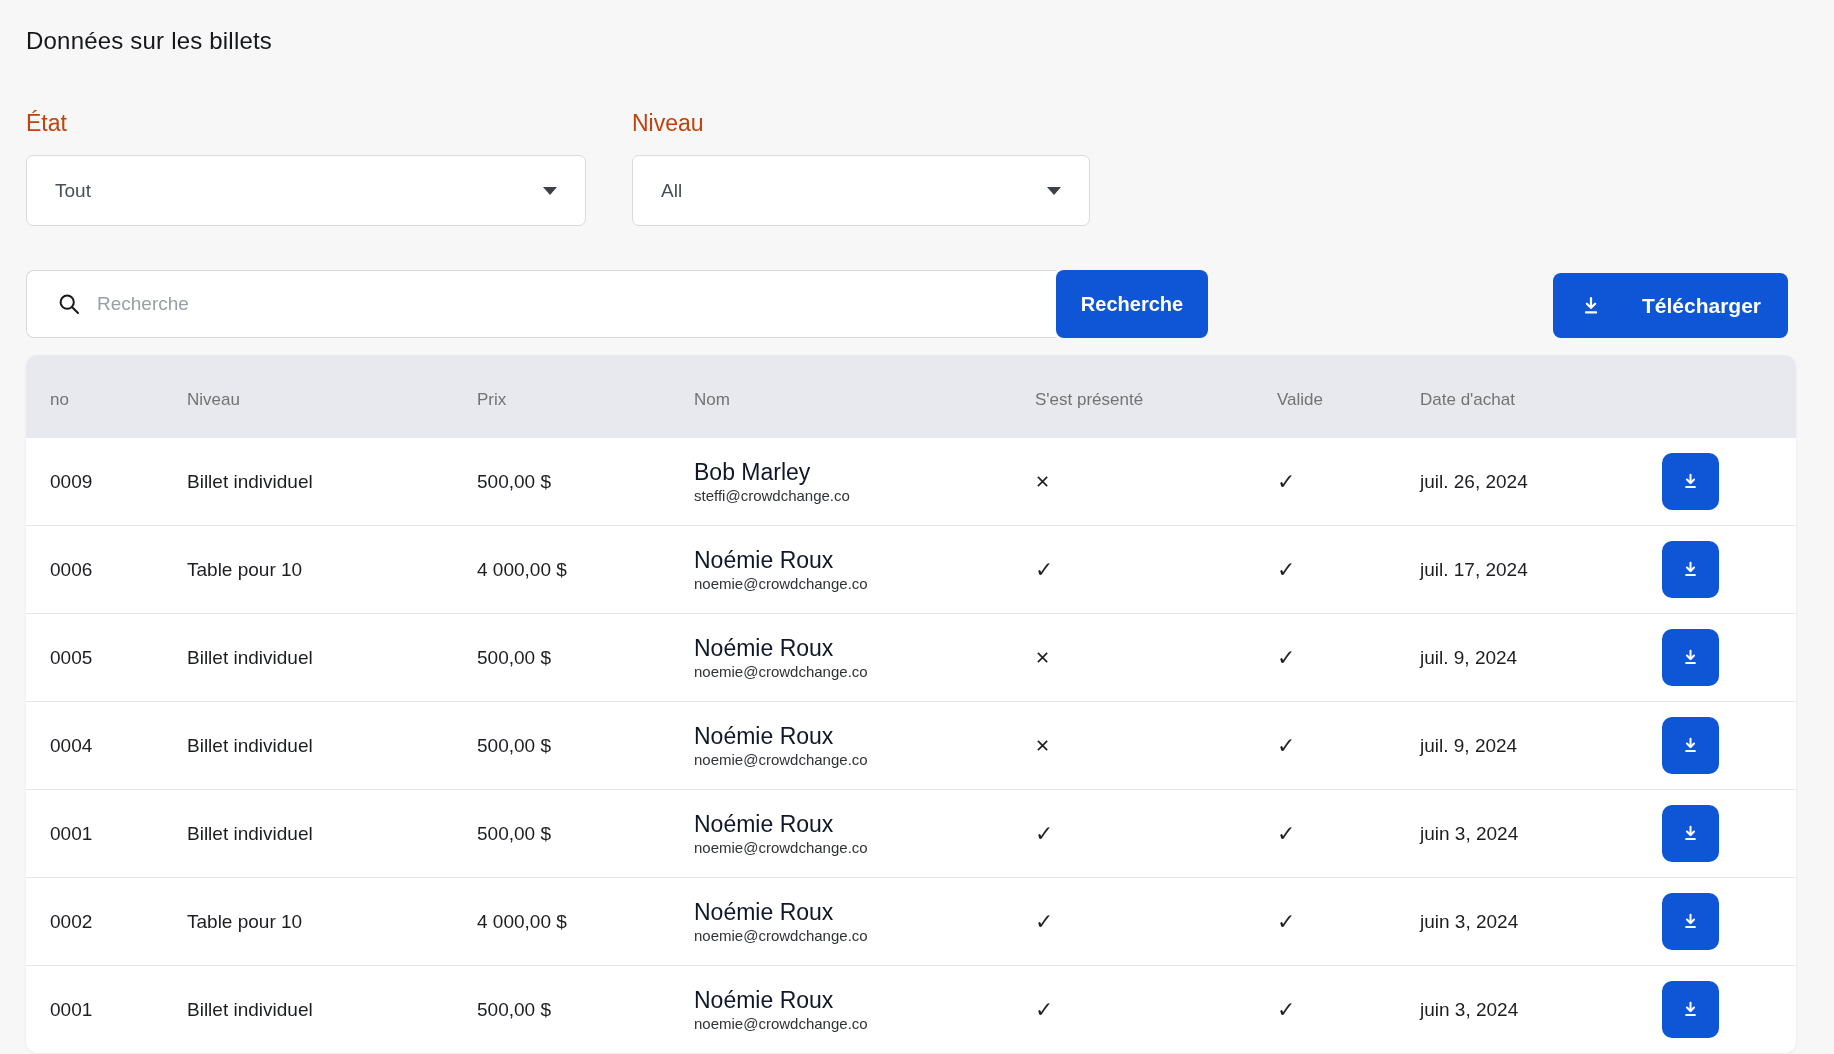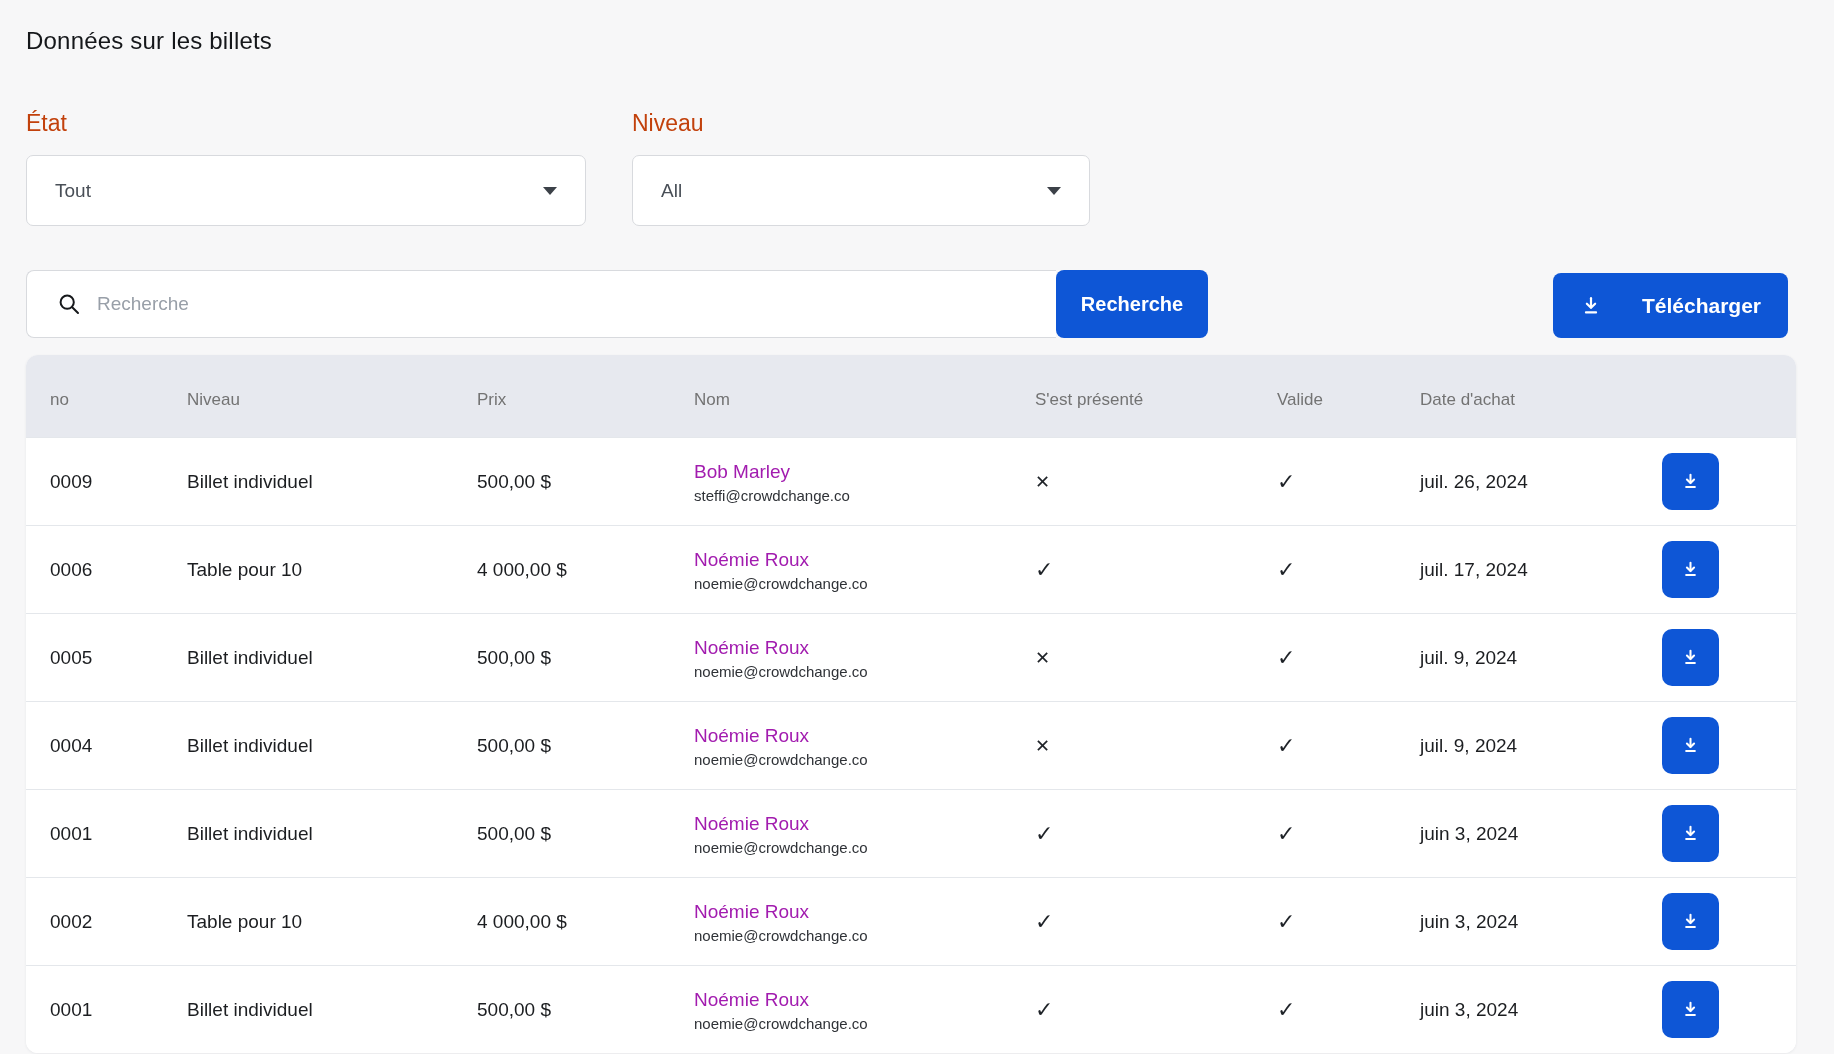--- a/index.html
+++ b/index.html
@@ -66,21 +66,21 @@
     display:grid;
     grid-template-columns:137px 290px 217px 341px 242px 143px 220px 180px;
     align-items:center;
   }
   .thead { background:#e7e9ef; height:82px; }
   .th {
     font-size:17px; color:#737373; padding-left:24px; padding-top:8px;
   }
   .trow { height:88px; border-top:1px solid #e4e7eb; background:#fff; }
   .td { padding-left:24px; font-size:19px; color:#1c1e21; }
-  .buyer-name { font-size:19px; color:#a21caf; line-height:24px; }
+  .buyer-name { font-size:23px; color:#0f172a; line-height:24px; }
   .buyer-email { font-size:15px; color:#2f3237; margin-top:3px; }
   .mark { font-size:22px; color:#1f2328; }
   .mark.x-mark { font-size:18px; }
   .td-action { padding-left:46px; }
   .dl-btn {
     width:57px; height:57px; border-radius:10px; background:#0e56d6;
     display:flex; align-items:center; justify-content:center; color:#fff;
   }
 </style>
 </head>

